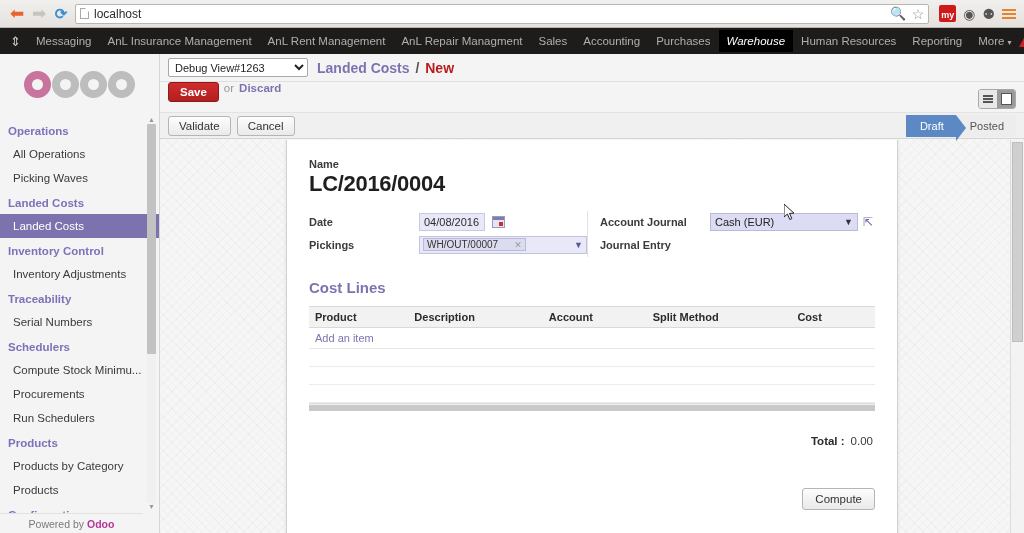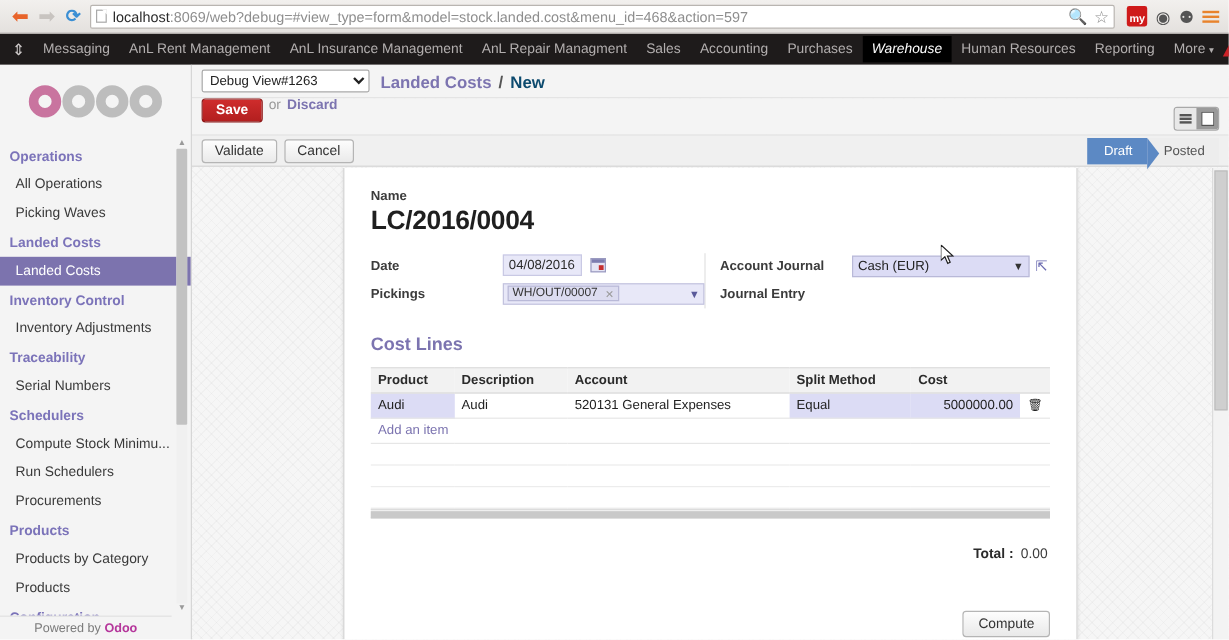--- a/index.html
+++ b/index.html
@@ -134,21 +134,21 @@
     height: 28px; background:#f4f4f4; display:flex; align-items:center;
     padding: 0 8px; border-bottom:1px solid #e0e0e0;
   }
   .debug-select {
     height: 19px; width: 140px; font-size: 11px; font-family:Liberation Sans, sans-serif;
     border:1px solid #a9a9a9; border-radius:2px; background:#fff; padding:0 2px; color:#222;
   }
   .breadcrumb { font-size: 14px; font-weight: bold; margin-left:9px; }
   .bc-link { color:#7c74b0; }
   .bc-sep { color:#555; margin:0 2px; }
-  .bc-cur { color:#0c4a6e; }
+  .bc-cur { color:#b91c1c; }
 
   .cp-row2 {
     height: 30px; background:#f4f4f4; display:flex; align-items:flex-start; padding:0 8px;
   }
   .btn-save {
     background: linear-gradient(#cf2c2c,#b31f1f);
     border:1px solid #8e1919; border-radius:3px; color:#fff;
     font-size:11.5px; font-weight:bold; padding:3px 11px; cursor:pointer;
   }
   .or-text { font-size:11.5px; color:#999; margin:0 5px; }
@@ -208,21 +208,21 @@
     background:#e4e4f4; border:1px solid #9a9ac0; position:relative;
   }
   .cal-ico:before{content:"";position:absolute;left:0;right:0;top:0;height:3px;background:#7d7db0;}
   .cal-ico:after{content:"";position:absolute;right:1px;bottom:1px;width:4px;height:4px;background:#c53030;}
   .m2m-box {
     background:#e8e8f8; border:1px solid #c3c3de; height:18px; width:168px;
     display:flex; align-items:center; padding:0 3px; position:relative;
   }
   .tag {
     background:#dcdcf0; border:1px solid #b9b9d8; font-size:10px; color:#333;
-    padding:0 3px; display:flex; align-items:center; gap:6px; height:13px;
+    padding:0 3px; display:flex; align-items:center; gap:16px; height:13px;
   }
   .tag .x { color:#9a9a9a; font-size:9px; }
   .m2m-box .caret-dn { margin-left:auto; color:#5a5a9a; font-size:9px; }
   .sel-journal {
     background:#dcdcf5; border:1px solid #b9b9d8; height:18px; width:148px;
     font-size:11px; color:#222; display:flex; align-items:center; padding:0 4px;
   }
   .sel-journal .caret-dn { margin-left:auto; font-size:9px; color:#333; }
   .ext-link-ico { margin-left:5px; color:#6a6ab0; font-size:12px; }
   .vsep { width:1px; background:#e2e2e2; margin:0 12px 0 0; }
@@ -269,21 +269,20 @@
 </head>
 <body>
 
 <div class="browser-bar">
   <div class="nav-btn nav-back">⬅</div>
   <div class="nav-btn nav-fwd">➡</div>
   <div class="nav-btn nav-reload">⟳</div>
   <div class="urlbar">
     <span class="pageicon"></span>
     <span class="url-host">localhost</span>
-      <span class="url-rest">:8069/web?debug=#view_type=form&amp;model=stock.landed.cost&amp;menu_id=468&amp;action=597</span>
     <span class="urlbar-icons">
       <span class="icon-mag">🔍</span>
       <span class="icon-star">☆</span>
     </span>
   </div>
   <div class="ext-icons">
     <div class="ext-my">my</div>
     <div class="ext-circle">◉</div>
     <div class="ext-circle">⚉</div>
   </div>
@@ -291,22 +290,22 @@
       <i></i>
       <i></i>
       <i></i>
     </div>
 </div>
 
 <div class="odoo-top">
   <span class="drag-handle">⇕</span>
   <div id="topmenu-items" style="display:flex;align-items:center;">
       <div class="menu-item"><span>Messaging</span></div>
+      <div class="menu-item"><span>AnL Insurance Management</span></div>
       <div class="menu-item"><span>AnL Rent Management</span></div>
-      <div class="menu-item"><span>AnL Insurance Management</span></div>
       <div class="menu-item"><span>AnL Repair Managment</span></div>
       <div class="menu-item"><span>Sales</span></div>
       <div class="menu-item"><span>Accounting</span></div>
       <div class="menu-item"><span>Purchases</span></div>
       <div class="menu-item active"><span>Warehouse</span></div>
       <div class="menu-item"><span>Human Resources</span></div>
       <div class="menu-item"><span>Reporting</span></div>
       <div class="menu-item"><span>More</span><span class="caret">▾</span></div>
     </div>
   <div class="topright">
@@ -331,22 +330,22 @@
         <div class="sb-item">All Operations</div>
         <div class="sb-item">Picking Waves</div>
         <div class="sect-title">Landed Costs</div>
         <div class="sb-item active">Landed Costs</div>
         <div class="sect-title">Inventory Control</div>
         <div class="sb-item">Inventory Adjustments</div>
         <div class="sect-title">Traceability</div>
         <div class="sb-item">Serial Numbers</div>
         <div class="sect-title">Schedulers</div>
         <div class="sb-item">Compute Stock Minimu...</div>
+        <div class="sb-item">Procurements</div>
         <div class="sb-item">Run Schedulers</div>
-        <div class="sb-item">Procurements</div>
         <div class="sect-title">Products</div>
         <div class="sb-item">Products by Category</div>
         <div class="sb-item">Products</div>
         <div class="sect-title">Configuration</div>
       </div>
     <div class="sb-scrollbar">
       <div class="sb-arrow up">▲</div>
       <div class="track"></div>
       <div class="thumb"></div>
       <div class="sb-arrow down">▼</div>
@@ -451,28 +450,20 @@
             <tr id="costlines-head">
                 <th>Product</th>
                 <th>Description</th>
                 <th>Account</th>
                 <th>Split Method</th>
                 <th>Cost</th>
                 <th style="width: 16px;"></th>
               </tr>
           </thead>
           <tbody id="costlines-body">
-              <tr>
-                <td class="hl ">Audi</td>
-                <td class="">Audi</td>
-                <td class="">520131 General Expenses</td>
-                <td class="hl ">Equal</td>
-                <td class="hl num">5000000.00</td>
-                <td class="trash" style="font-size: 10px;">🗑</td>
-              </tr>
               <tr class="addrow">
                 <td colspan="6"><span class="addlink">Add an item</span></td>
               </tr>
               <tr class="empty">
                 <td colspan="6"></td>
               </tr>
               <tr class="empty">
                 <td colspan="6"></td>
               </tr>
               <tr class="empty">

